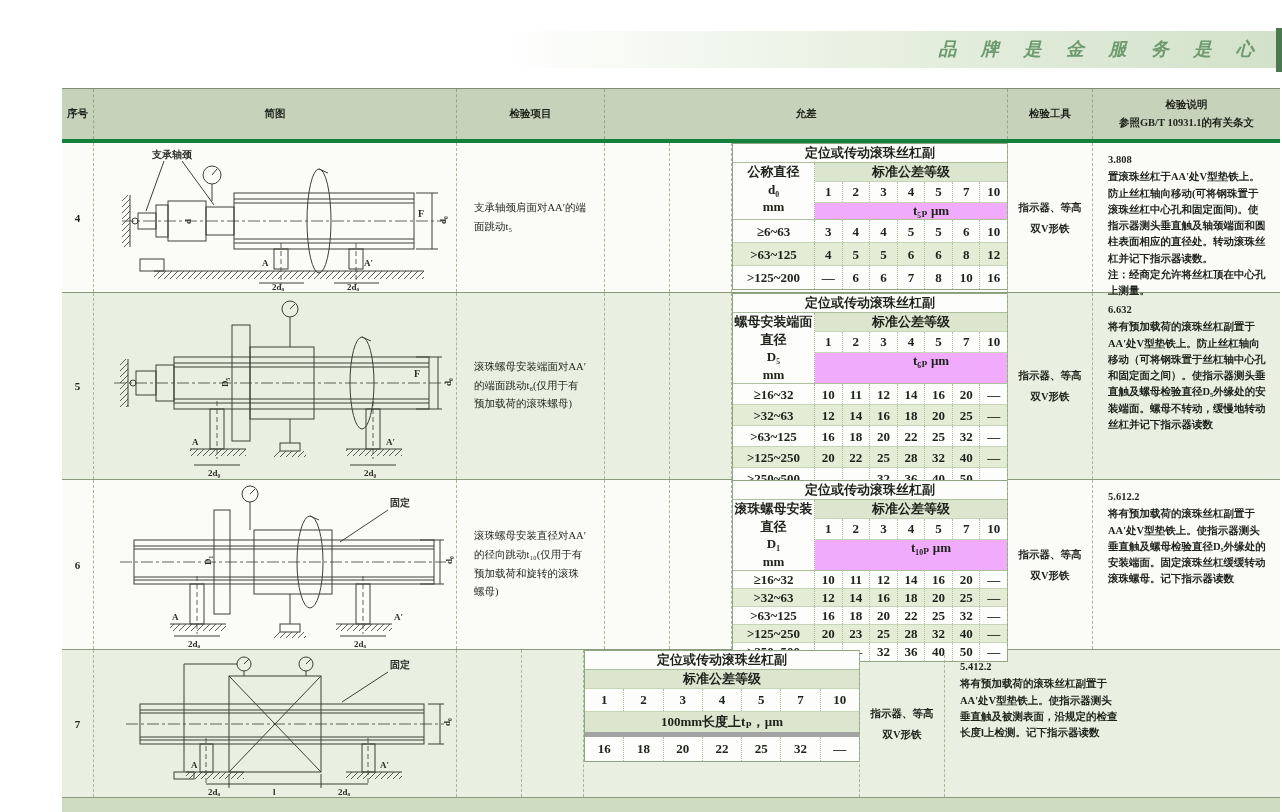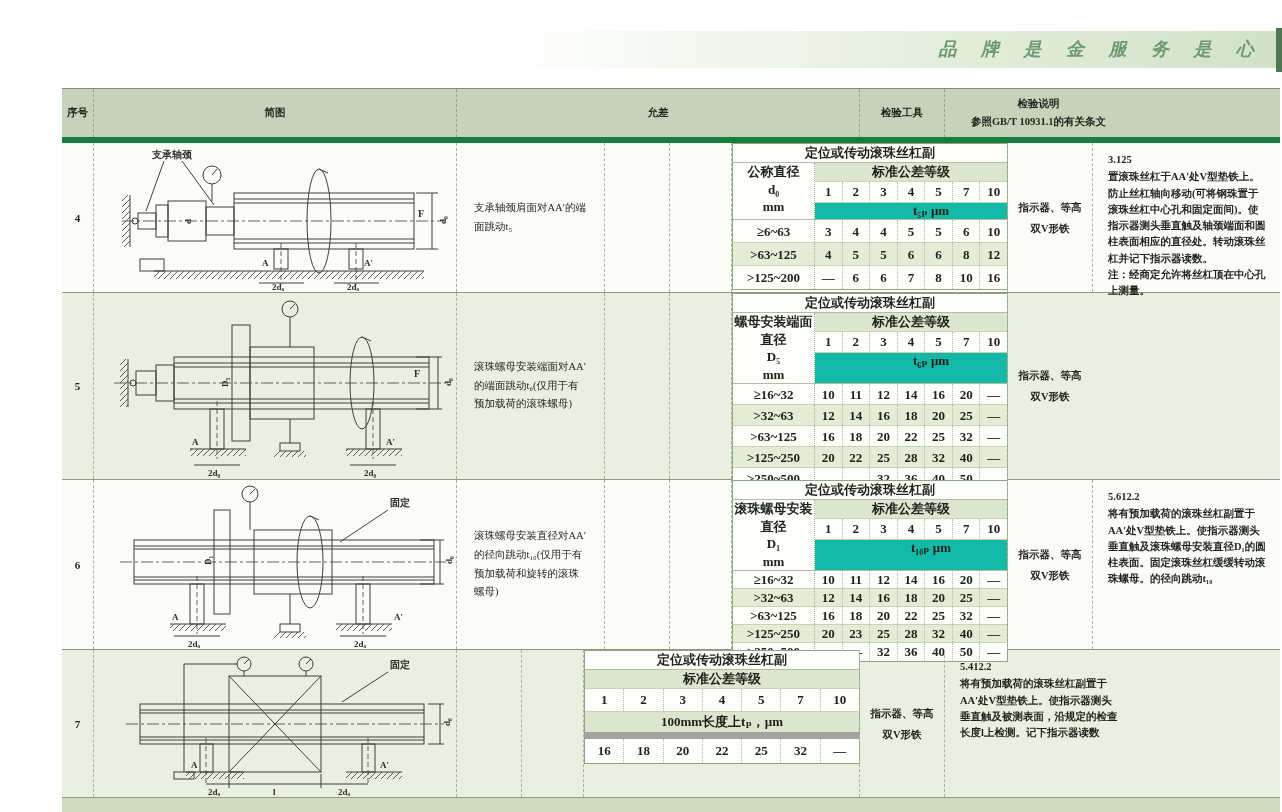--- a/index.html
+++ b/index.html
@@ -8,21 +8,21 @@
 
   
   .banner{position:absolute;left:500px;top:31px;width:782px;height:37px;
     background:linear-gradient(90deg,rgba(226,236,219,0) 0%,#e4eedd 55%,#d2e1c9 100%);}
   .banner-text{position:absolute;right:18px;top:0;height:37px;line-height:37px;
     font-size:18px;font-style:italic;font-weight:bold;letter-spacing:10px;color:#6d9a6e;}
   .banner-endcap{position:absolute;right:0;top:-3px;width:6px;height:44px;background:#4d7751;}
 
   
   .tbl{position:absolute;left:62px;top:88px;width:1218px;font-size:10.5px;}
-  .hrow{display:flex;height:55px;background:#c6d2ba;border-top:1px solid #7d8f70;border-bottom:6px solid #15803d;box-sizing:border-box;}
+  .hrow{display:flex;height:55px;background:#c6d2ba;border-top:1px solid #7d8f70;border-bottom:4px solid #15803d;box-sizing:border-box;}
   .hcell{display:flex;align-items:center;justify-content:center;flex-direction:column;
     font-weight:bold;height:100%;box-sizing:border-box;border-left:1px dashed #94a886;text-align:center;line-height:1.7;}
   .hcell:first-child{border-left:none;}
   .w-seq{width:31px}.w-diag{width:363px}.w-item{width:148px}.w-tolspan{width:403px}.w-tool{width:85px}.w-note{width:188px}
 
   .brow{display:flex;border-bottom:1px solid #8a9b7c;box-sizing:border-box;}
   .r4{height:150px;background:#fbfcf8;}
   .r5{height:187px;background:#e9efe1;}
   .r6{height:170px;background:#fbfcf8;}
   .r7{height:148px;background:#e9efe1;}
@@ -40,34 +40,34 @@
   
   .tol{box-sizing:border-box;width:276px;border:1px solid #90a682;background:#fdfefb;
     font-size:13px;font-weight:bold;}
   .tol .ttl{height:18px;line-height:18px;text-align:center;border-bottom:1px solid #aebf9e;}
   .tol .head{display:flex;border-bottom:1px solid #aebf9e;}
   .tol .lhead{width:82px;border-right:1px dotted #9fb591;display:flex;flex-direction:column;
     align-items:center;line-height:1.35;box-sizing:border-box;}
   .tol .rhead{flex:1;display:flex;flex-direction:column;}
   .tol .glabel{height:18px;line-height:18px;text-align:center;background:#dce6cf;border-bottom:1px solid #c6d4b7;}
   .tol .grow{display:flex;height:20px;line-height:20px;border-bottom:1px solid #c6d4b7;}
-  .tol .urow{flex:1;min-height:16px;line-height:16px;text-align:center;background:#14b8a6;padding-left:40px;}
+  .tol .urow{flex:1;min-height:16px;line-height:16px;text-align:center;background:#f0abfc;padding-left:40px;}
   .tol .drow{display:flex;border-bottom:1px solid #c6d4b7;box-sizing:border-box;}
   .tol .drow:last-child{border-bottom:none;}
   .tol .drow.alt{background:#e4ecd6;}
   .tol .range{width:82px;text-align:center;border-right:1px dotted #9fb591;box-sizing:border-box;}
   .tol .vals{flex:1;display:flex;}
   .vcell{flex:1;text-align:center;border-left:1px dotted #aec29f;}
   .vals .vcell:first-child{border-left:none;}
   .tol.h23 .drow{height:23px;line-height:23px;}
   .tol.h21 .drow{height:21px;line-height:21px;}
   .tol.h18 .drow{height:18px;line-height:18px;}
   .tol-flat .glabel{border-bottom:1px solid #c6d4b7;}
   .tol-flat .grow{height:22px;line-height:22px;}
-  .tol-flat .urow2{height:20px;line-height:20px;text-align:center;background:#dce6cf;border-bottom:7px solid #a3a3a3;}
+  .tol-flat .urow2{height:20px;line-height:20px;text-align:center;background:#dce6cf;border-bottom:5px solid #a3a3a3;}
   .tol-flat .drow{height:24px;line-height:24px;}
 
   .bottom-strip{height:14px;background:#cfdcc2;}
 
   
   svg text{font-family:"Liberation Serif","DejaVu Serif",serif;font-size:10px;fill:#2b2e27;font-weight:bold;}
   svg .sm{font-size:9px;}
   svg .ln{stroke:#3c4036;fill:none;stroke-width:1;}
   svg .cl{stroke:#3c4036;fill:none;stroke-width:0.8;stroke-dasharray:12 3 3 3;}
   svg .dsh{stroke:#3c4036;fill:none;stroke-width:0.8;stroke-dasharray:5 3;}
@@ -89,20 +89,21 @@
   <div class="banner">
     <div class="banner-text">品 牌 是 金 服 务 是 心</div>
     <div class="banner-endcap"></div>
   </div>
 
   <div class="tbl">
 
     <div class="hrow">
       <div class="hcell w-seq">序号</div>
       <div class="hcell w-diag">简图</div>
+      <div class="hcell w-item">检验项目</div>
       <div class="hcell w-tolspan">允差</div>
       <div class="hcell w-tool">检验工具</div>
       <div class="hcell w-note">
         <span>检验说明</span>
         <span>参照GB/T 10931.1的有关条文</span>
       </div>
     </div>
 
     <div class="brow r4">
       <div class="bcell b-seq">4</div>
@@ -217,21 +218,21 @@
                 <span class="vcell">10</span>
                 <span class="vcell">16</span>
               </span>
             </div>
         </div>
       </div>
       <div class="bcell b-tool">
           <span>指示器、等高双V形铁</span>
         </div>
       <div class="bcell b-note">
-        <div class="note-code">3.125</div>
+        <div class="note-code">3.808</div>
         <div>置滚珠丝杠于AA′处V型垫铁上。防止丝杠轴向移动(可将钢珠置于滚珠丝杠中心孔和固定面间)。使指示器测头垂直触及轴颈端面和圆柱表面相应的直径处。转动滚珠丝杠并记下指示器读数。</div>
         <div>注：经商定允许将丝杠顶在中心孔上测量。</div>
       </div>
     </div>
 
     <div class="brow r5">
       <div class="bcell b-seq">5</div>
       <div class="bcell b-diag">
         <svg width="360" height="183" viewBox="0 0 360 183">
           <g>
@@ -368,20 +369,24 @@
                 <span class="vcell">40</span>
                 <span class="vcell">50</span>
                 <span class="vcell">—</span>
               </span>
             </div>
         </div>
       </div>
       <div class="bcell b-tool">
           <span>指示器、等高双V形铁</span>
         </div>
+      <div class="bcell b-note">
+        <div class="note-code">6.632</div>
+        <div>将有预加载荷的滚珠丝杠副置于AA′处V型垫铁上。防止丝杠轴向移动（可将钢珠置于丝杠轴中心孔和固定面之间）。使指示器测头垂直触及螺母检验直径D₅外缘处的安装端面。螺母不转动，缓慢地转动丝杠并记下指示器读数</div>
+      </div>
     </div>
 
     <div class="brow r6">
       <div class="bcell b-seq">6</div>
       <div class="bcell b-diag">
         <svg width="360" height="166" viewBox="0 0 360 166">
           <g>
             <line class="cl" x1="26" y1="80" x2="352" y2="80"></line>
             <rect class="ln" x="40" y="58" width="300" height="44"></rect>
             <line class="ln" x1="40" y1="64" x2="340" y2="64"></line>
@@ -513,21 +518,21 @@
                 <span class="vcell">—</span>
               </span>
             </div>
         </div>
       </div>
       <div class="bcell b-tool">
           <span>指示器、等高双V形铁</span>
         </div>
       <div class="bcell b-note">
         <div class="note-code">5.612.2</div>
-        <div>将有预加载荷的滚珠丝杠副置于AA′处V型垫铁上。使指示器测头垂直触及滚珠螺母安装直径D₁的圆柱表面。固定滚珠丝杠缓缓转动滚珠螺母。的径向跳动t₁₀</div>
+        <div>将有预加载荷的滚珠丝杠副置于AA′处V型垫铁上。使指示器测头垂直触及螺母检验直径D₅外缘处的安装端面。固定滚珠丝杠缓缓转动滚珠螺母。记下指示器读数</div>
       </div>
     </div>
 
     <div class="brow r7">
       <div class="bcell b-seq">7</div>
       <div class="bcell b-diag">
         <svg width="360" height="144" viewBox="0 0 360 144">
           <g>
             <line class="cl" x1="32" y1="72" x2="350" y2="72"></line>
             <rect class="ln" x="46" y="52" width="284" height="40"></rect>

